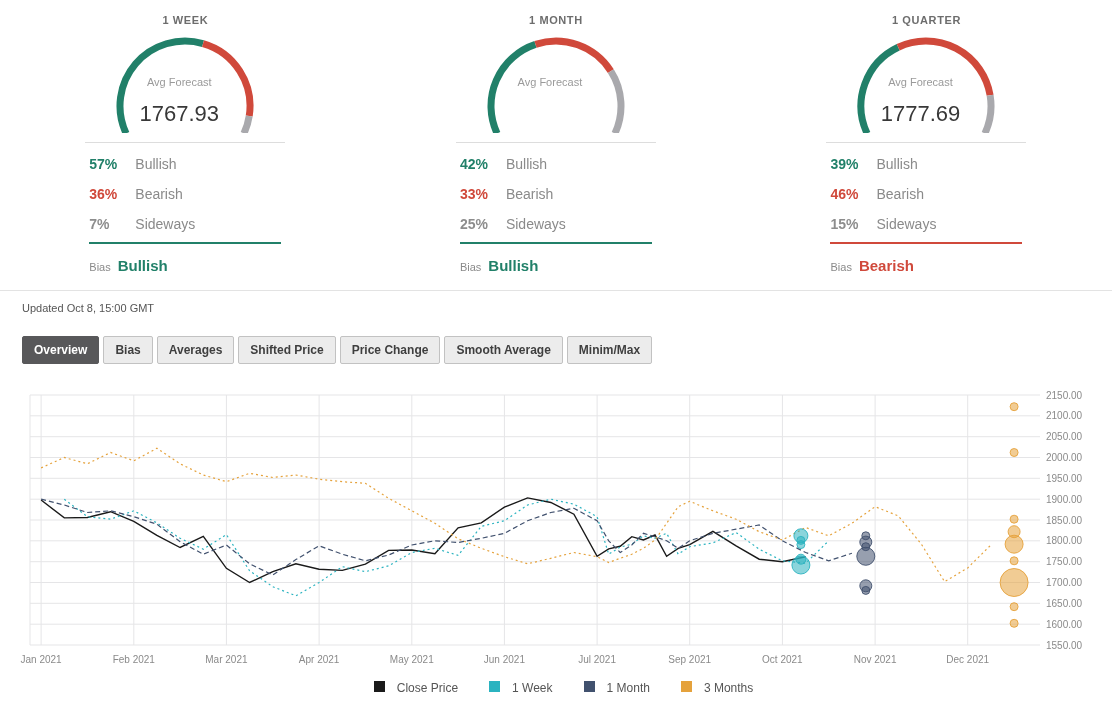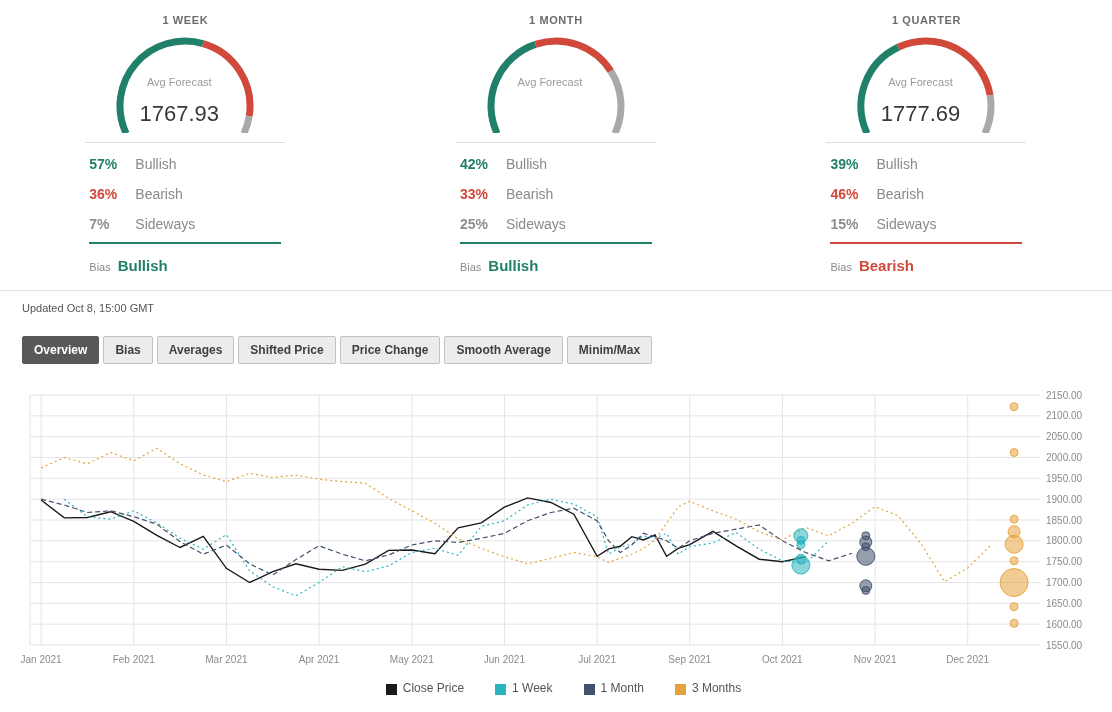--- a/index.html
+++ b/index.html
@@ -35,21 +35,21 @@
   .tab{font-family:"Liberation Sans",sans-serif;font-size:12px;font-weight:bold;color:#3f3f3f;
        background:#ececec;border:1px solid #c2c2c2;padding:6px 11px;border-radius:2px;cursor:pointer;}
   .tab.active{background:#58585a;color:#fff;border-color:#58585a;}
 
   
   .chart-area{margin-top:21px;}
   .grid{stroke:#e5e5e7;stroke-width:1;}
   .ylab{font-size:10px;fill:#8a8a8a;}
   .xlab{font-size:10px;fill:#8a8a8a;text-anchor:middle;}
   .legend{display:flex;justify-content:center;gap:16px;align-items:center;margin-top:0;}
-  .legend-item{display:flex;align-items:flex-end;gap:6px;font-size:12px;color:#555;padding-left:15px;}
+  .legend-item{display:flex;align-items:flex-start;gap:12px;font-size:12px;color:#555;padding-left:15px;}
   .legend-swatch{width:11px;height:11px;display:inline-block;}
 </style>
 </head>
 <body>
 
 <div class="panels">
 
   <div class="panel">
     <div class="panel-title">1 WEEK</div>
     <div class="gauge-wrap">

